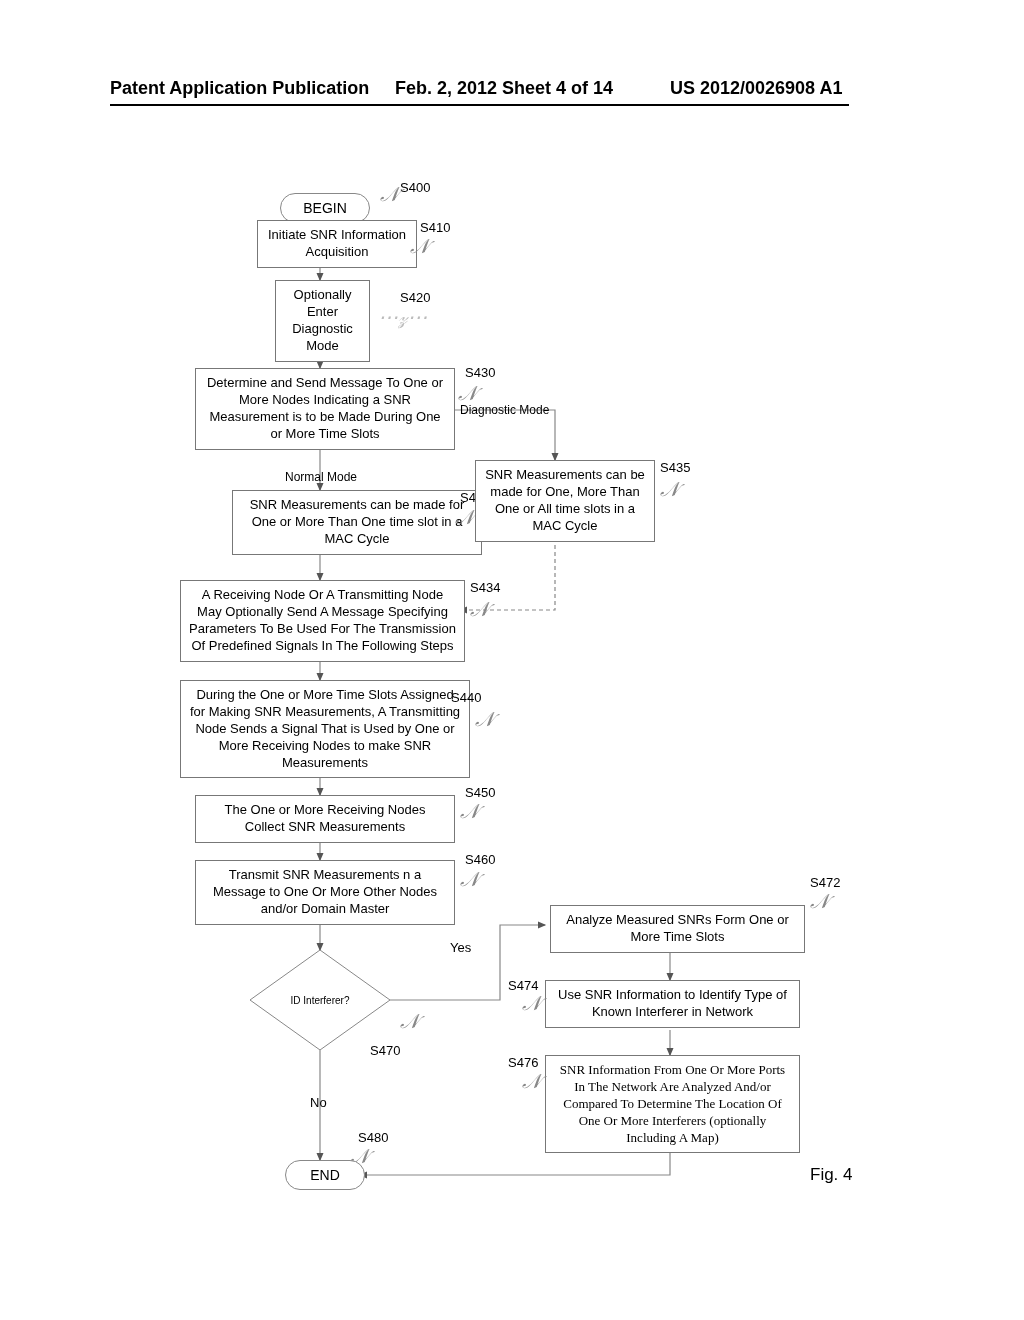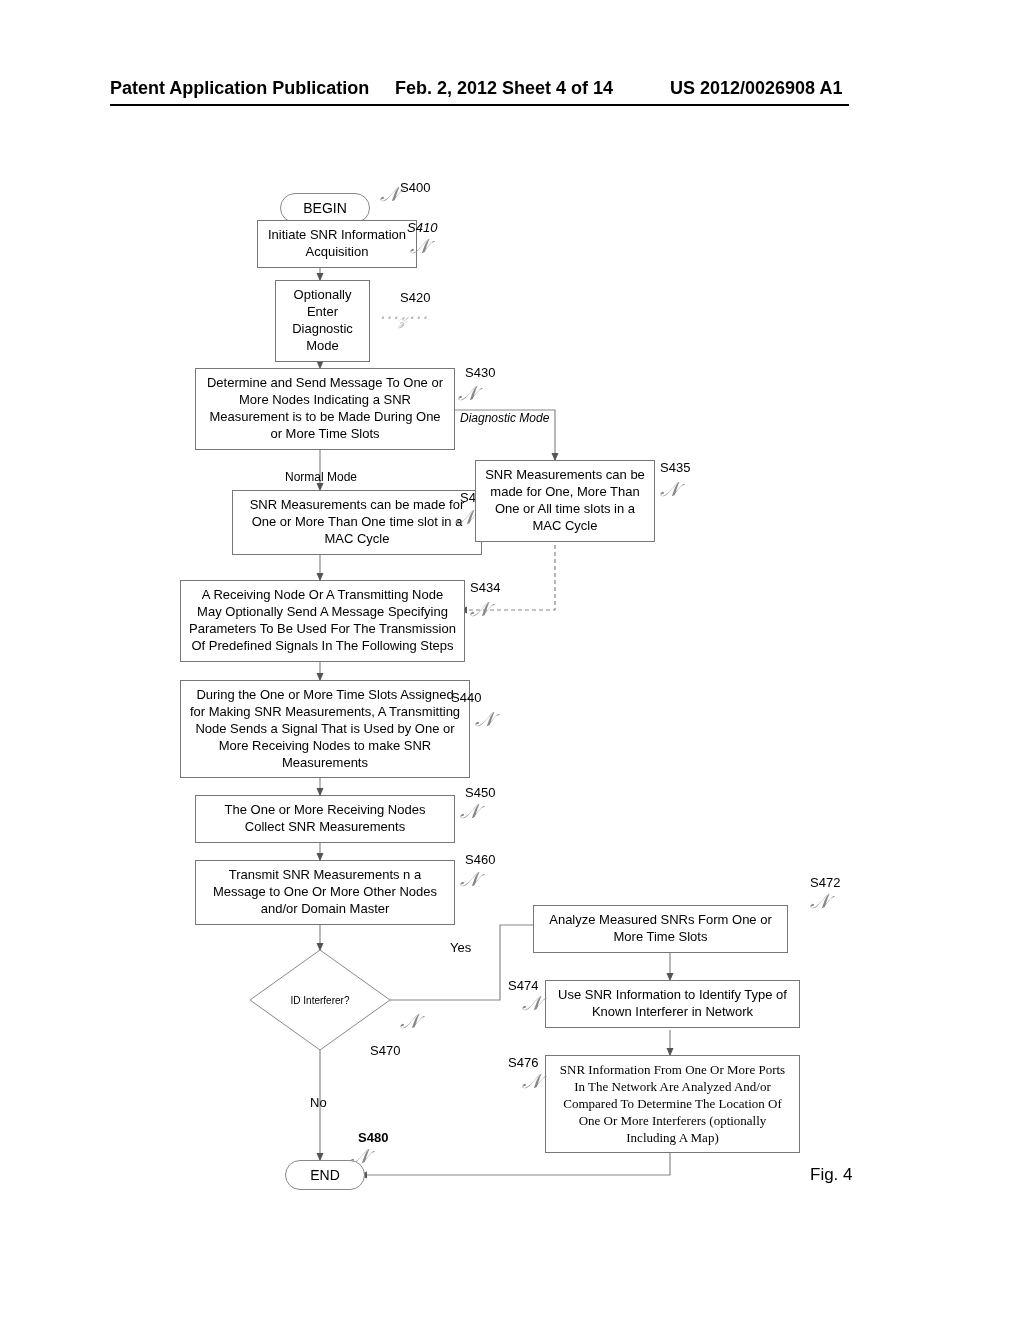--- a/index.html
+++ b/index.html
@@ -143,36 +143,36 @@
 
   <div class="term" style="left:280px; top:43px; width:90px;">
     <span>BEGIN</span>
   </div>
   <span class="lbl" style="left:400px; top:30px;">S400</span>
   <span class="lbl curl" style="left:380px; top:33px;">𝒩</span>
 
   <div class="box" style="left:245px; top:70px; width:160px;margin-left:12px;">
     <span>Initiate SNR Information Acquisition</span>
   </div>
-  <span class="lbl" style="left:407px; top:70px;font-style:italic;">S410</span>
+  <span class="lbl" style="left:420px; top:70px;">S410</span>
   <span class="lbl curl" style="left:410px; top:85px;">𝒩</span>
 
   <div class="box" style="left:275px; top:130px; width:95px;">
     <span>Optionally Enter Diagnostic Mode</span>
   </div>
   <span class="lbl" style="left:400px; top:140px;">S420</span>
   <span class="lbl curl" style="left:378px; top:155px; color:#bbb;">⋯𝓏⋯</span>
 
   <div class="box" style="left:195px; top:218px; width:260px;">
     <span>Determine and Send Message To One or More Nodes Indicating a SNR Measurement is to be Made During One or More Time Slots</span>
   </div>
   <span class="lbl" style="left:465px; top:215px;">S430</span>
   <span class="lbl curl" style="left:458px; top:232px;">𝒩</span>
 
-  <span class="lbl small" style="left:460px; top:261px;font-style:italic;">Diagnostic Mode</span>
+  <span class="lbl small" style="left:460px; top:253px;">Diagnostic Mode</span>
   <span class="lbl small" style="left:285px; top:320px;">Normal Mode</span>
 
   <div class="box" style="left:200px; top:340px; width:250px;margin-left:32px;">
     <span>SNR Measurements can be made for One or More Than One time slot in a MAC Cycle</span>
   </div>
   <span class="lbl" style="left:460px; top:340px;">S432</span>
   <span class="lbl curl" style="left:455px; top:356px;">𝒩</span>
 
   <div class="box" style="left:475px; top:310px; width:180px;">
     <span>SNR Measurements can be made for One, More Than One or All time slots in a MAC Cycle</span>
@@ -208,39 +208,39 @@
     <svg viewBox="0 0 140 100">
       <polygon points="70,0 140,50 70,100 0,50" fill="#fff" stroke="#888"></polygon>
     </svg>
     <div class="dlabel">ID Interferer?</div>
   </div>
   <span class="lbl curl" style="left:400px; top:860px;">𝒩</span>
   <span class="lbl" style="left:370px; top:893px;">S470</span>
   <span class="lbl" style="left:450px; top:790px;">Yes</span>
   <span class="lbl" style="left:310px; top:945px;">No</span>
 
-  <div class="box" style="left:533px; top:755px; width:255px;">
+  <div class="box" style="left:550px; top:755px; width:255px;">
     <span>Analyze Measured SNRs Form One or More Time Slots</span>
   </div>
   <span class="lbl" style="left:810px; top:725px;">S472</span>
   <span class="lbl curl" style="left:810px; top:740px;">𝒩</span>
 
   <div class="box" style="left:545px; top:830px; width:255px;">
     <span>Use SNR Information to Identify Type of Known Interferer in Network</span>
   </div>
   <span class="lbl" style="left:508px; top:828px;">S474</span>
   <span class="lbl curl" style="left:522px; top:842px;">𝒩</span>
 
   <div class="box" style="left:545px; top:905px; width:255px;font-family:Liberation Serif, serif;">
     <span>SNR Information From One Or More Ports In The Network Are Analyzed And/or Compared To Determine The Location Of One Or More Interferers (optionally Including A Map)</span>
   </div>
   <span class="lbl" style="left:508px; top:905px;">S476</span>
   <span class="lbl curl" style="left:522px; top:920px;">𝒩</span>
 
-  <span class="lbl" style="left:358px; top:980px;font-weight:bold;">S480</span>
+  <span class="lbl" style="left:358px; top:980px;">S480</span>
   <span class="lbl curl" style="left:350px; top:995px;">𝒩</span>
 
   <div class="term" style="left:285px; top:1010px; width:80px;">
     <span>END</span>
   </div>
 
   <span class="fig" style="left:810px; top:1015px;">Fig. 4</span>
 
 </div>
 

